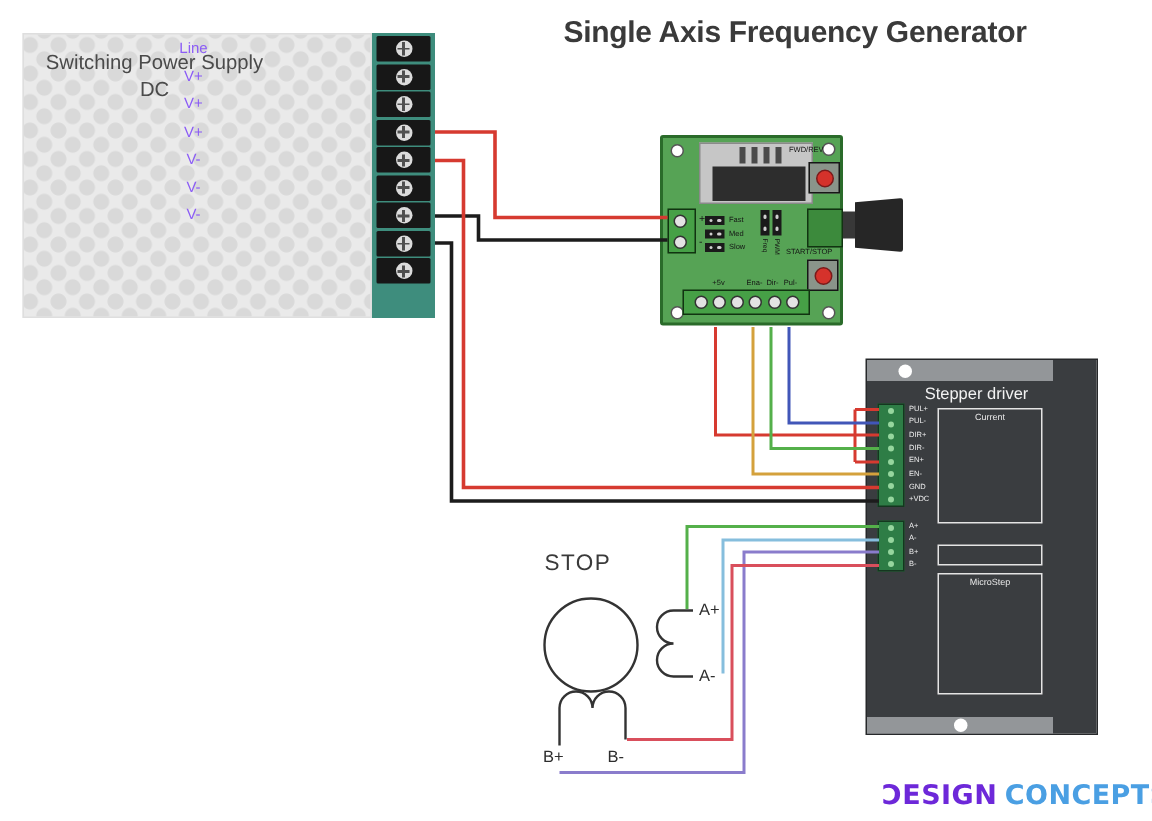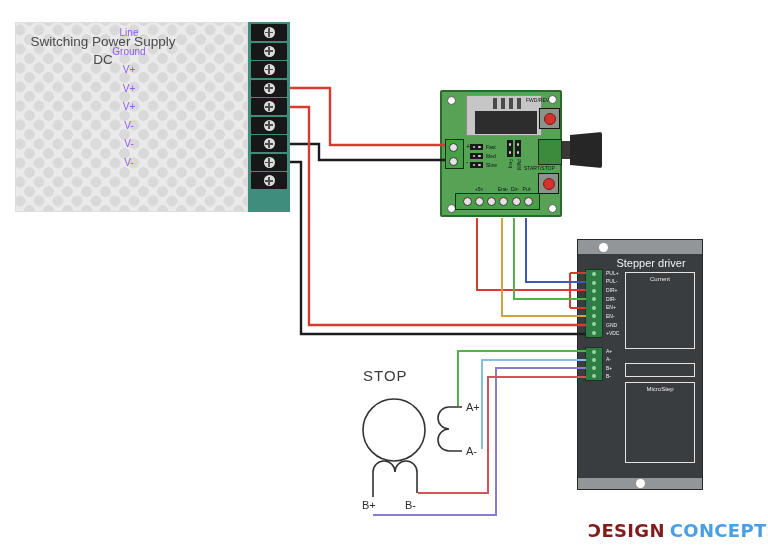--- a/index.html
+++ b/index.html
@@ -51,21 +51,21 @@
   .jh.v{width:6px;height:17px;}
   .jh.v::before,.jh.v::after{content:"";position:absolute;width:2.5px;height:2.5px;border-radius:50%;background:#cfcfcf;left:1.7px;}
   .jh.v::before{top:3px;} .jh.v::after{top:11px;}
   .vlabel{position:absolute;writing-mode:vertical-rl;font-size:4.5px;color:#141414;line-height:1;}
   .knob-neck{position:absolute;left:562px;top:141px;width:12px;height:18px;background:#383838;}
   .knob-head{position:absolute;left:570px;top:132px;width:32px;height:36px;background:#262626;
              border-radius:2px;clip-path:polygon(0 8%,100% 0,100% 100%,0 92%);}
 
   
   .driver{position:absolute;left:578px;top:240px;width:124px;height:249px;background:#3a3d40;
-          outline:1px solid #26282a;}
+          outline:1px solid #26282a;padding-left:29px;}
   .dbar{position:absolute;left:0;width:124px;background:#939699;}
   .dbar.top{top:0;height:14px;} .dbar.bot{bottom:0;height:11px;}
   .dhole{position:absolute;width:9px;height:9px;border-radius:50%;background:#fff;}
   .dtitle{position:absolute;left:0;top:17px;width:124px;text-align:center;padding-left:22px;
           box-sizing:border-box;font-size:11px;color:#f2f2f2;}
   .dblock{position:absolute;left:7px;width:18px;background:#2e7d46;border:1px solid #14371f;
           box-sizing:border-box;display:flex;flex-direction:column;justify-content:space-around;align-items:center;}
   .ddot{width:4px;height:4px;border-radius:50%;background:#96d69e;}
   .dlabels{position:absolute;left:28px;display:flex;flex-direction:column;justify-content:space-around;}
   .dlabel{font-size:5px;color:#f0f0f0;line-height:1;}
@@ -83,27 +83,27 @@
   
   .logo{position:absolute;left:588px;top:520px;font-family:"DejaVu Sans","Liberation Sans",sans-serif;
         font-size:18px;font-weight:700;letter-spacing:0.3px;white-space:nowrap;}
   .logo .p2{margin-left:5px;}
 </style>
 </head>
 <body>
 
 <div class="canvas">
 
+  <div class="title">Single Axis Frequency Generator</div>
 
   <div class="psu">
     <div class="psu-label">Switching Power Supply DC</div>
   </div>
   <div class="psu-terms">
     <div class="psu-term">Line</div>
-    <div class="psu-term">Ground</div>
     <div class="psu-term">V+</div>
     <div class="psu-term">V+</div>
     <div class="psu-term">V+</div>
     <div class="psu-term">V-</div>
     <div class="psu-term">V-</div>
     <div class="psu-term">V-</div>
   </div>
   <div class="psu-strip">
     <div class="tblock">
         <span class="screw"></span>
@@ -267,16 +267,16 @@
     <path d="M514,218 V299 H586" fill="none" stroke-width="2" stroke="#54b04a"></path>
     <path d="M502,218 V316 H586" fill="none" stroke-width="2" stroke="#d4a13c"></path>
 
     <path d="M458,406 V351 H586" fill="none" stroke-width="2" stroke="#54b04a"></path>
     <path d="M482,449 V360 H586" fill="none" stroke-width="2" stroke="#86bedd"></path>
     <path d="M373,515 H496 V368 H586" fill="none" stroke-width="2" stroke="#8a7ccc"></path>
     <path d="M418,493 H488 V377 H586" fill="none" stroke-width="2" stroke="#d94f5c"></path>
   </svg>
 
   <div class="logo">
-    <span class="p1" style="color: #7f1d1d;">ƆESIGN</span><span class="p2" style="color: rgb(74, 159, 227);">CONCEPTS</span>
+    <span class="p1" style="color: #6d28d9;">ƆESIGN</span><span class="p2" style="color: rgb(74, 159, 227);">CONCEPTS</span>
   </div>
 
 </div>
 
 </body></html>

